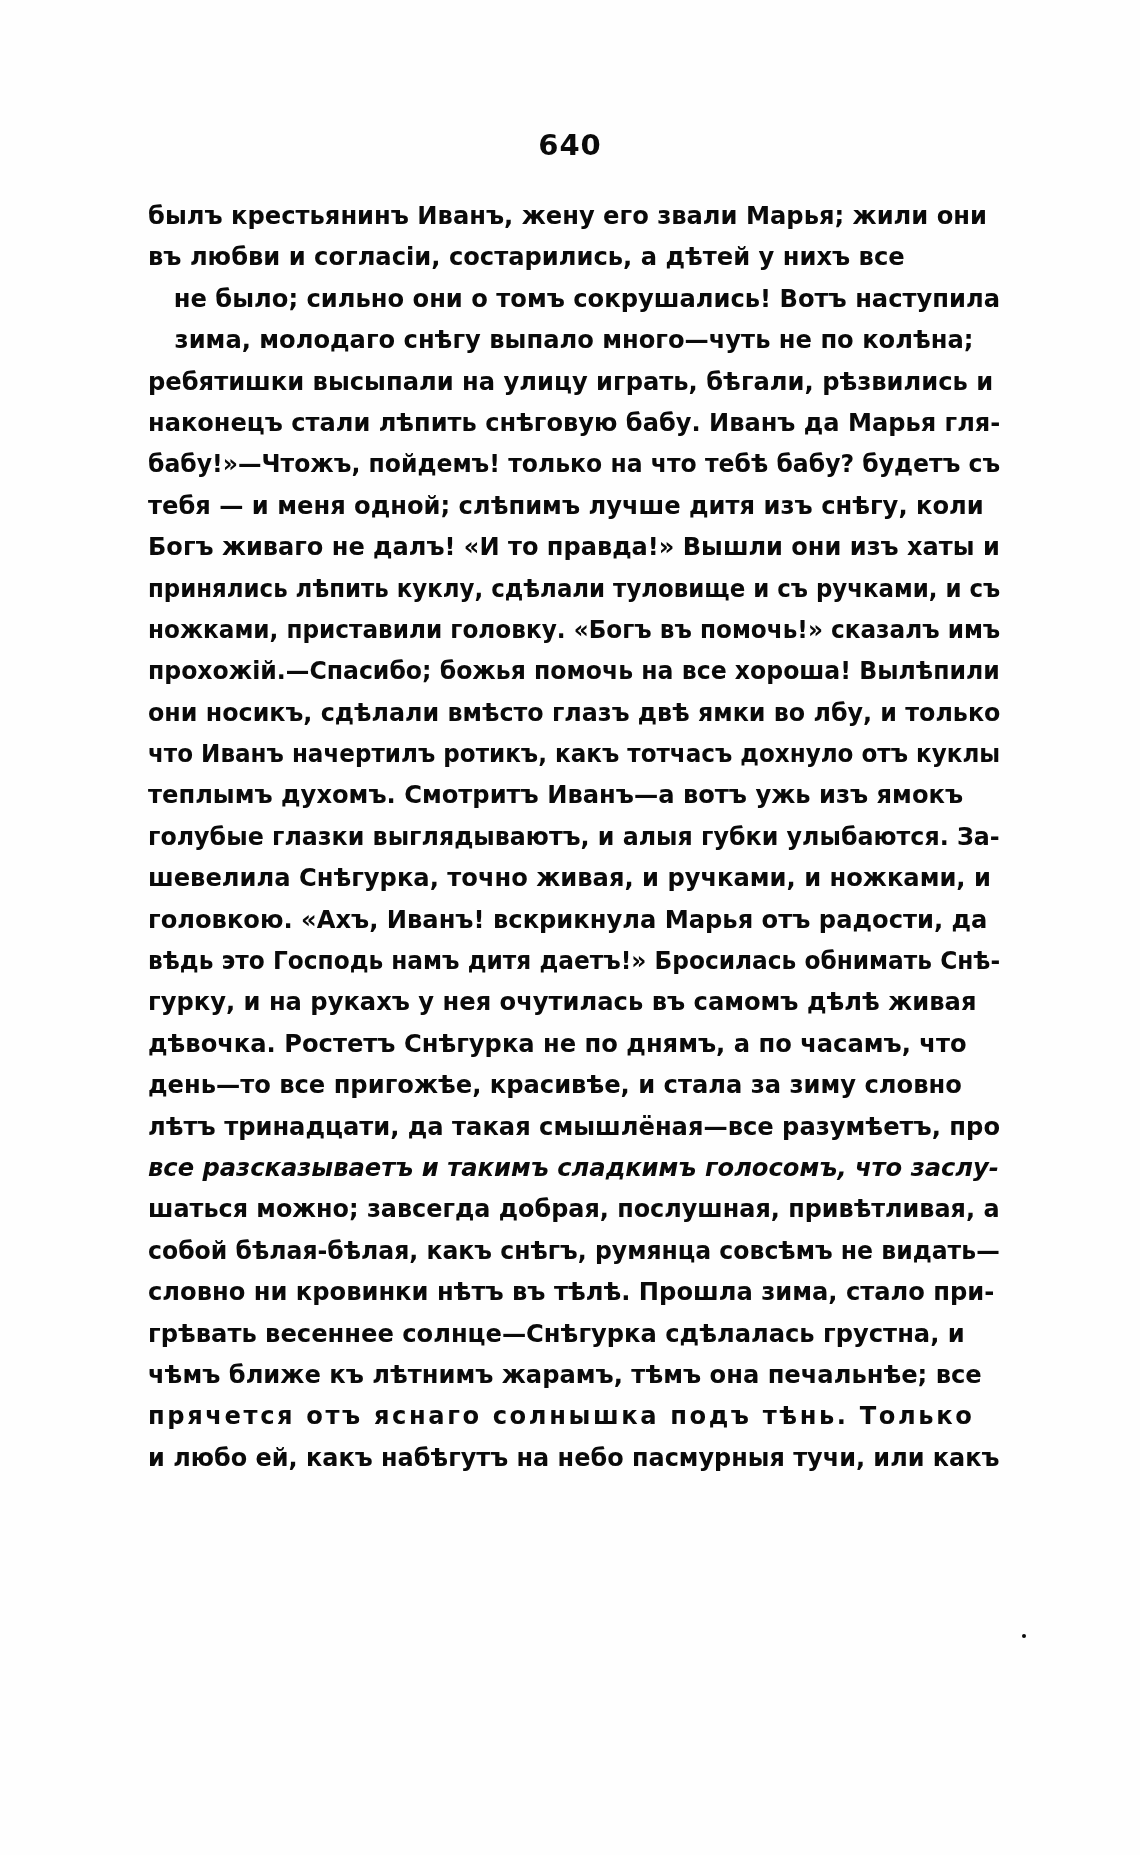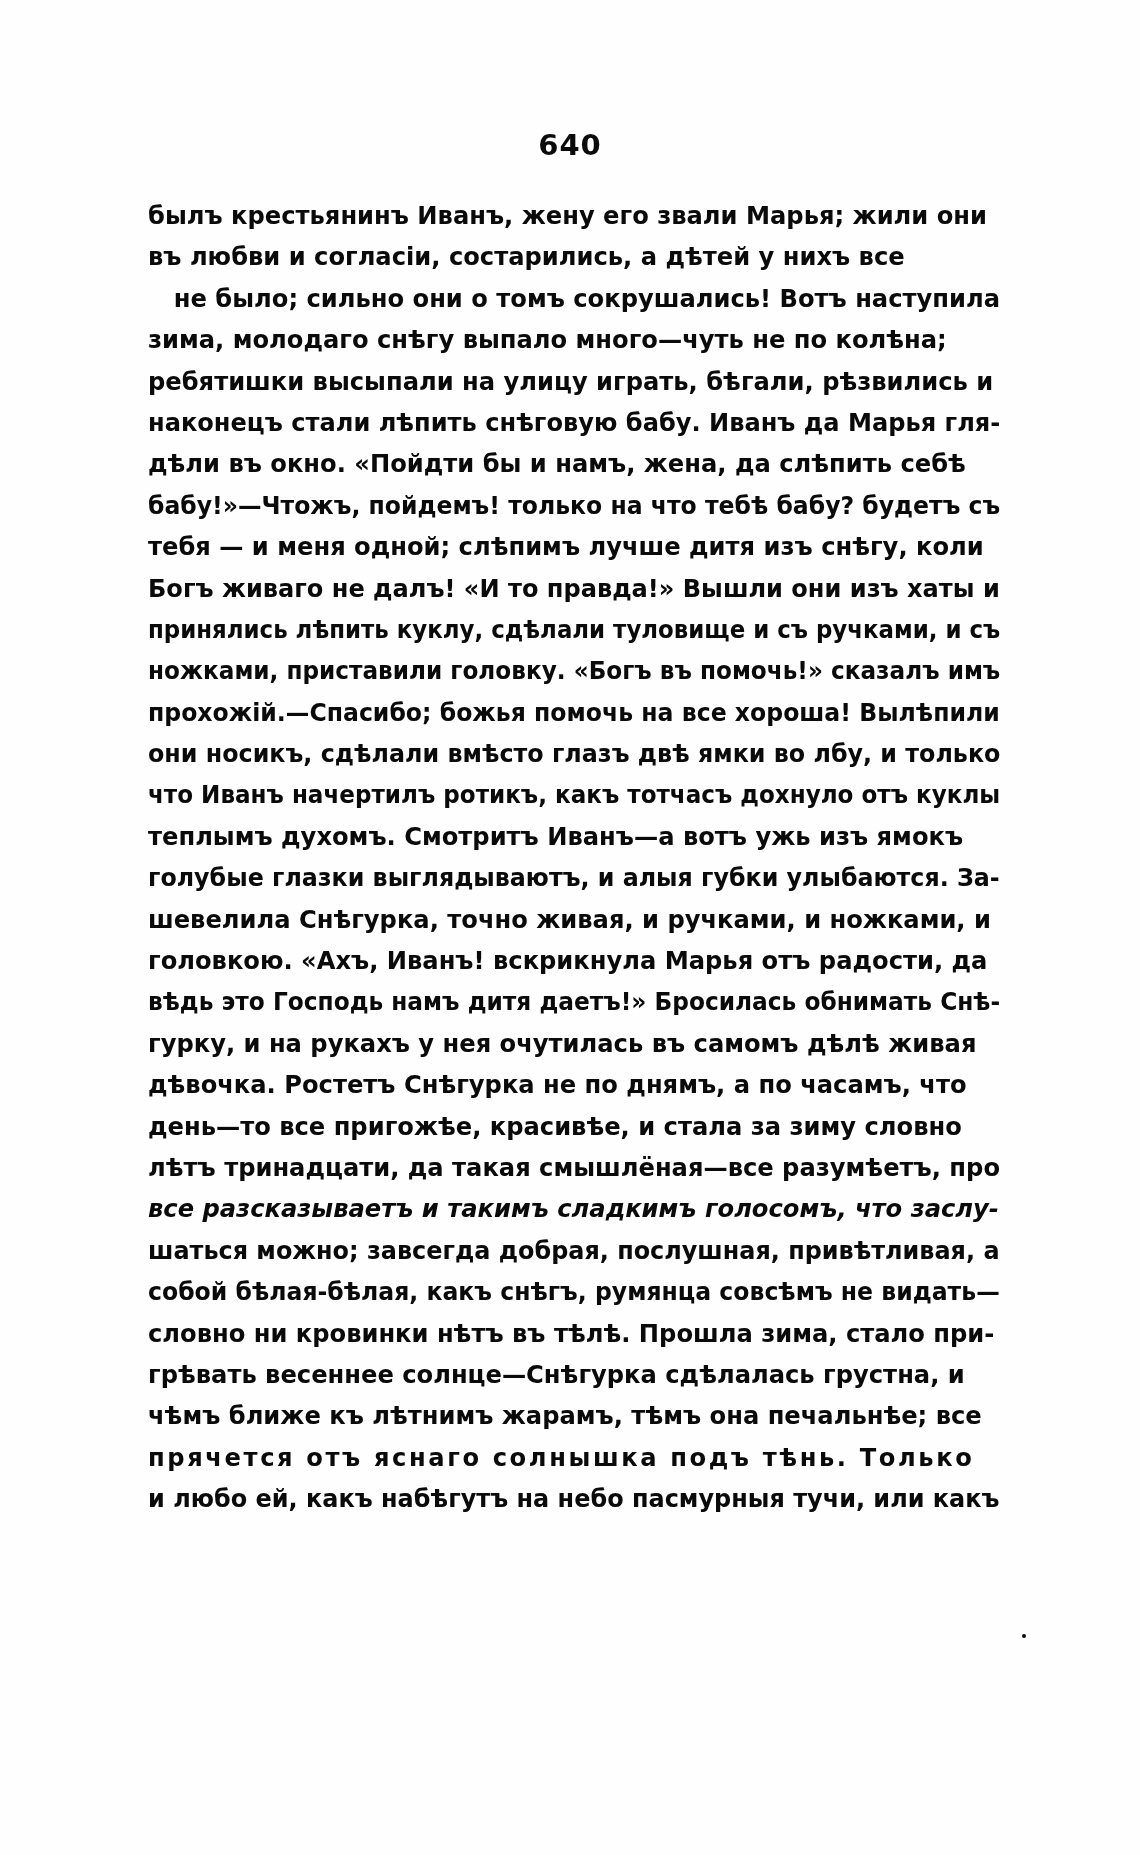--- a/index.html
+++ b/index.html
@@ -71,24 +71,23 @@
 <body>
 
 <div class="page">
 
   <div class="page-number">640</div>
 
   <div class="body-text">
     <div class="line" style="transform: scaleX(1);">былъ крестьянинъ Иванъ, жену его звали Марья; жили они</div>
     <div class="line" style="transform: scaleX(1);">въ любви и согласіи, состарились, а дѣтей у нихъ все</div>
     <div class="line" style="transform: scaleX(1); text-align: right;">не было; сильно они о томъ сокрушались! Вотъ наступила</div>
-    <div class="line" style="transform: scaleX(1);">зима, молодаго снѣгу выпало много—чуть не по колѣна;</div>
+    <div class="line" style="transform: scaleX(1); text-align: center;">зима, молодаго снѣгу выпало много—чуть не по колѣна;</div>
     <div class="line" style="transform: scaleX(1);">ребятишки высыпали на улицу играть, бѣгали, рѣзвились и</div>
     <div class="line" style="transform: scaleX(0.996491);">наконецъ стали лѣпить снѣговую бабу. Иванъ да Марья гля-</div>
-    <div class="line" style="transform: scaleX(1);">дѣли въ окно. «Пойдти бы и намъ, жена, да слѣпить себѣ</div>
     <div class="line" style="transform: scaleX(0.972603);">бабу!»—Чтожъ, пойдемъ! только на что тебѣ бабу? будетъ съ</div>
     <div class="line" style="transform: scaleX(1);">тебя — и меня одной; слѣпимъ лучше дитя изъ снѣгу, коли</div>
     <div class="line" style="transform: scaleX(0.995327);">Богъ живаго не далъ! «И то правда!» Вышли они изъ хаты и</div>
     <div class="line" style="transform: scaleX(0.946667);">принялись лѣпить куклу, сдѣлали туловище и съ ручками, и съ</div>
     <div class="line" style="transform: scaleX(0.95838);">ножками, приставили головку. «Богъ въ помочь!» сказалъ имъ</div>
     <div class="line" style="transform: scaleX(0.974828);">прохожій.—Спасибо; божья помочь на все хороша! Вылѣпили</div>
     <div class="line" style="transform: scaleX(0.983834);">они носикъ, сдѣлали вмѣсто глазъ двѣ ямки во лбу, и только</div>
     <div class="line" style="transform: scaleX(0.954087);">что Иванъ начертилъ ротикъ, какъ тотчасъ дохнуло отъ куклы</div>
     <div class="line" style="transform: scaleX(1);">теплымъ духомъ. Смотритъ Иванъ—а вотъ ужь изъ ямокъ</div>
     <div class="line" style="transform: scaleX(0.981567);">голубые глазки выглядываютъ, и алыя губки улыбаются. За-</div>

